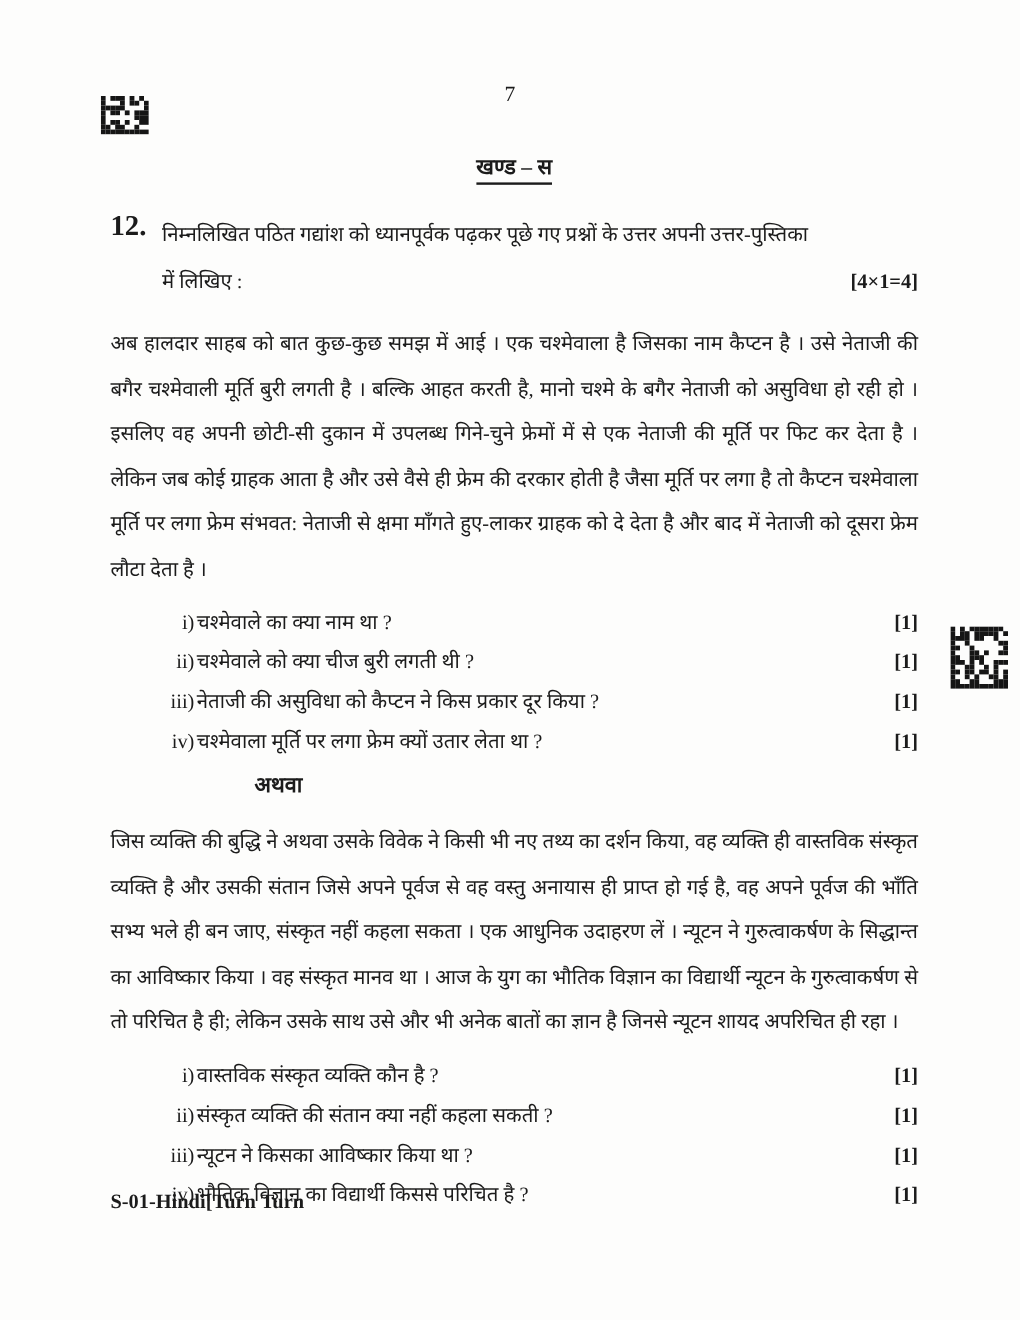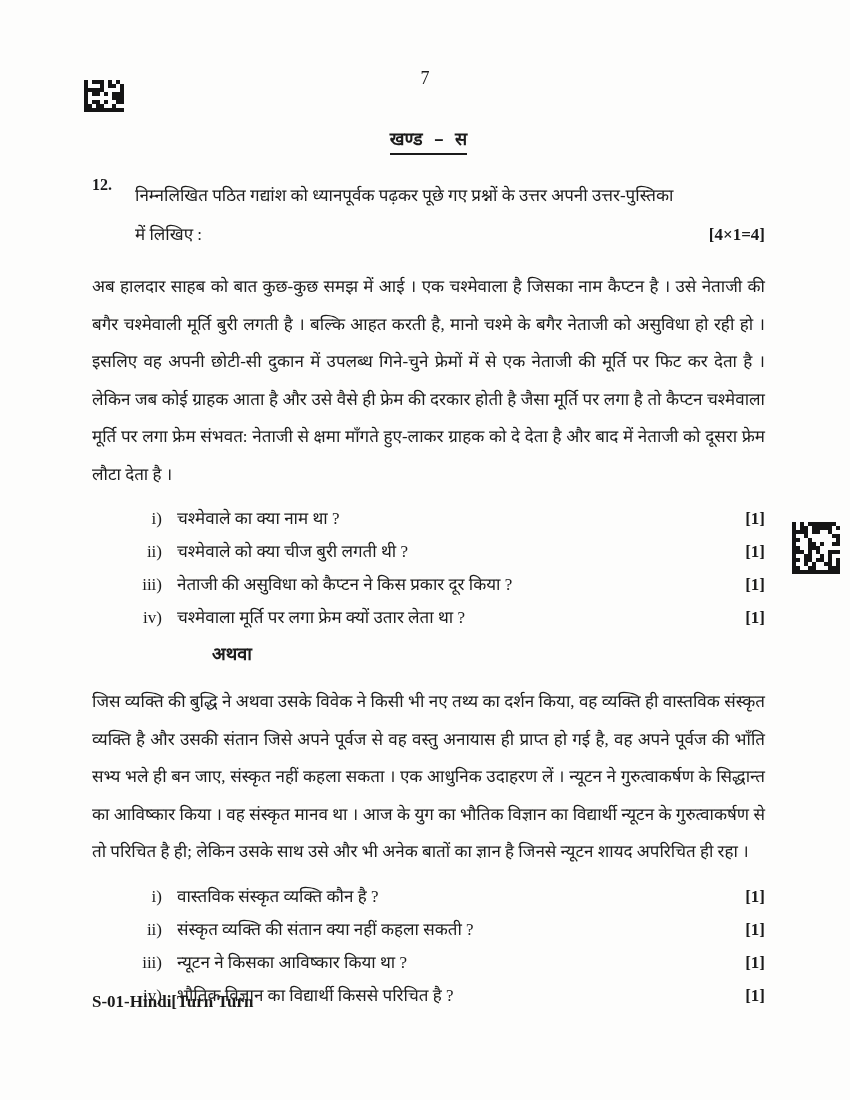--- a/index.html
+++ b/index.html
@@ -19,39 +19,39 @@
   }
   .barcode { position:absolute; line-height:0; }
   .barcode-top-left { top:80px; left:84px; }
   .barcode-right { top:522px; left:792px; }
 
   .content { position:absolute; left:92px; top:126px; width:673px; }
 
   .section-heading { text-align:center; margin-bottom:26px; }
   .section-heading span {
     font-weight:bold; font-size:18px;
-    border-bottom:2px solid #1b1b1b; padding-bottom:3px;font-family:Liberation Mono, monospace;
+    border-bottom:2px solid #1b1b1b; padding-bottom:3px;
   }
 
   .q-head { display:flex; margin-bottom:14px; }
-  .q-num { font-weight:bold; width:43px; flex:0 0 43px; font-size:16px; }
+  .q-num { font-weight:bold; width:43px; flex:0 0 43px; font-size:24px; }
   .q-intro { flex:1; line-height:39px; }
   .q-intro-row { display:flex; justify-content:space-between; }
   .marks-total { font-weight:bold; }
 
   .passage {
     text-align:justify;
     line-height:37.5px;
     margin-bottom:16px;
   }
 
   .subq-block { margin-bottom:6px; }
   .subq-row { display:flex; align-items:baseline; margin-bottom:13px; line-height:20px; }
   .subq-num { flex:0 0 70px; text-align:right; }
-  .subq-text { margin-left:15px; }
+  .subq-text { margin-left:2px; }
   .subq-marks { margin-left:auto; font-weight:bold; }
 
   .or-label { font-weight:bold; font-size:18px; margin:4px 0 18px 120px; }
 
   .footer {
     position:absolute; left:92px; width:673px; top:992px;
     display:flex; justify-content:flex-start;
     font-weight:bold; font-size:17px;
   }
 </style>

